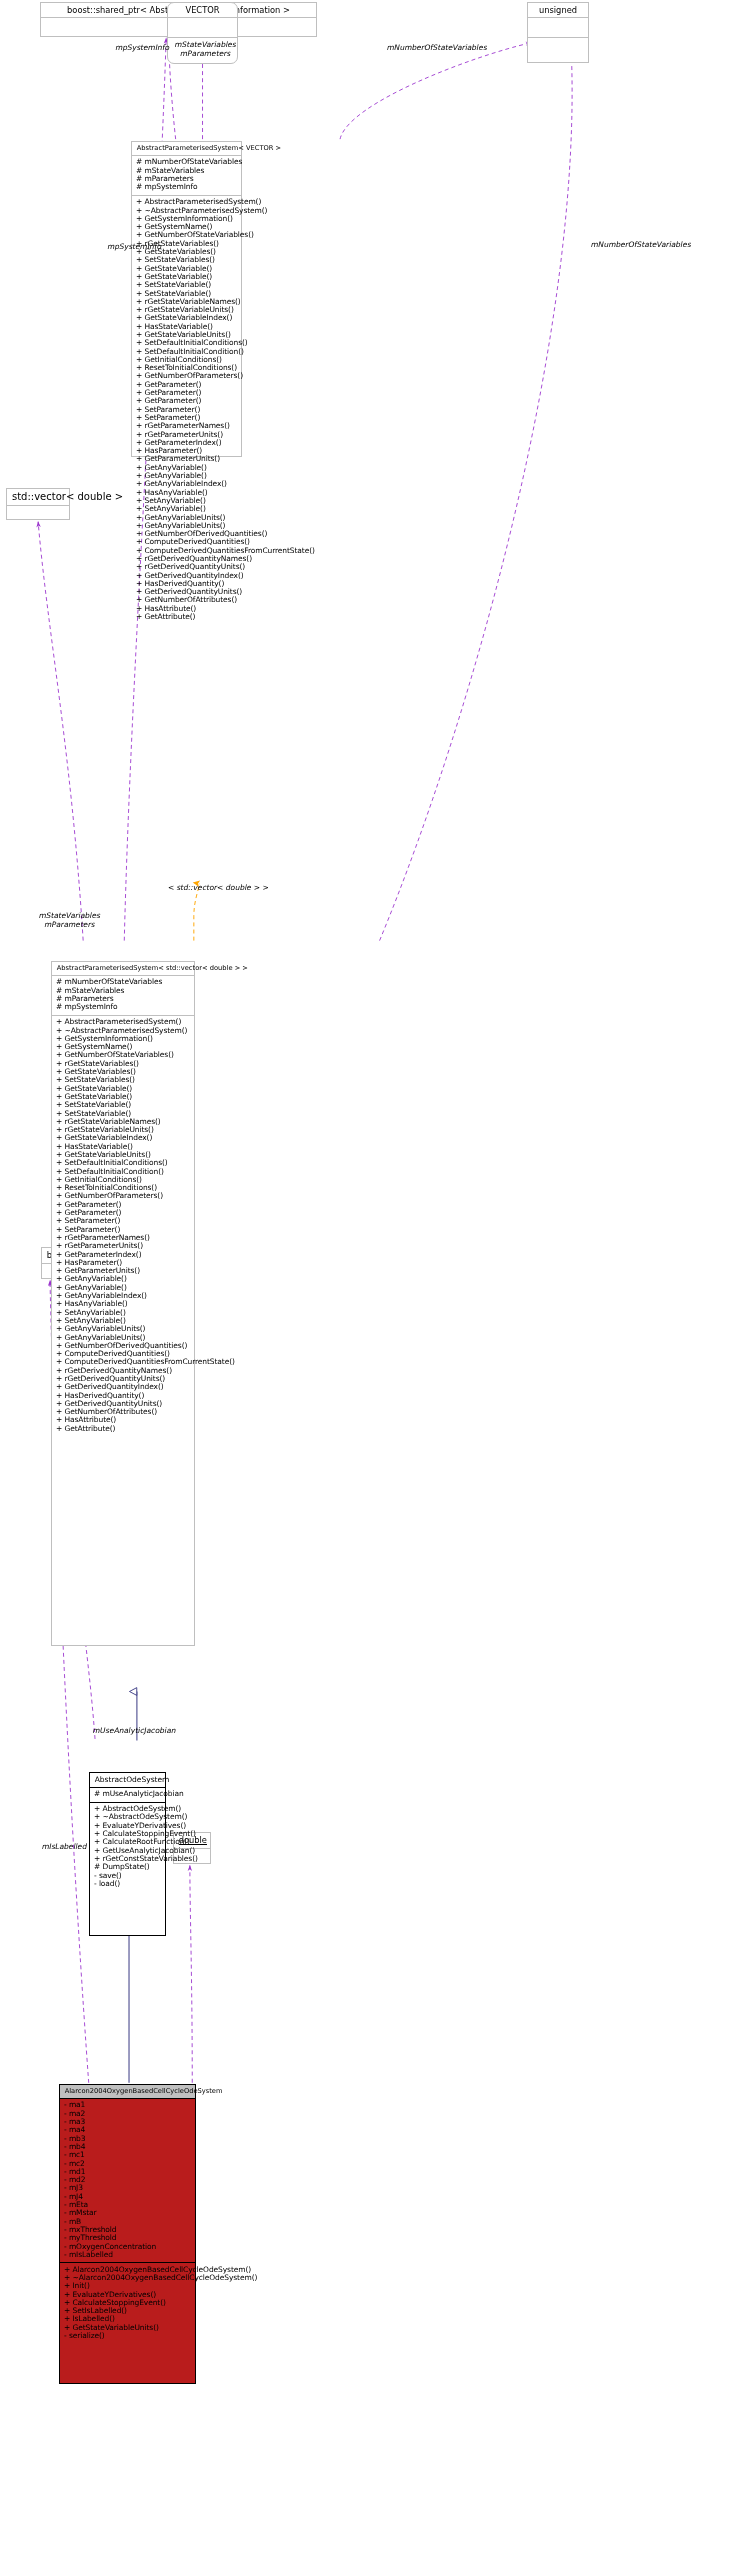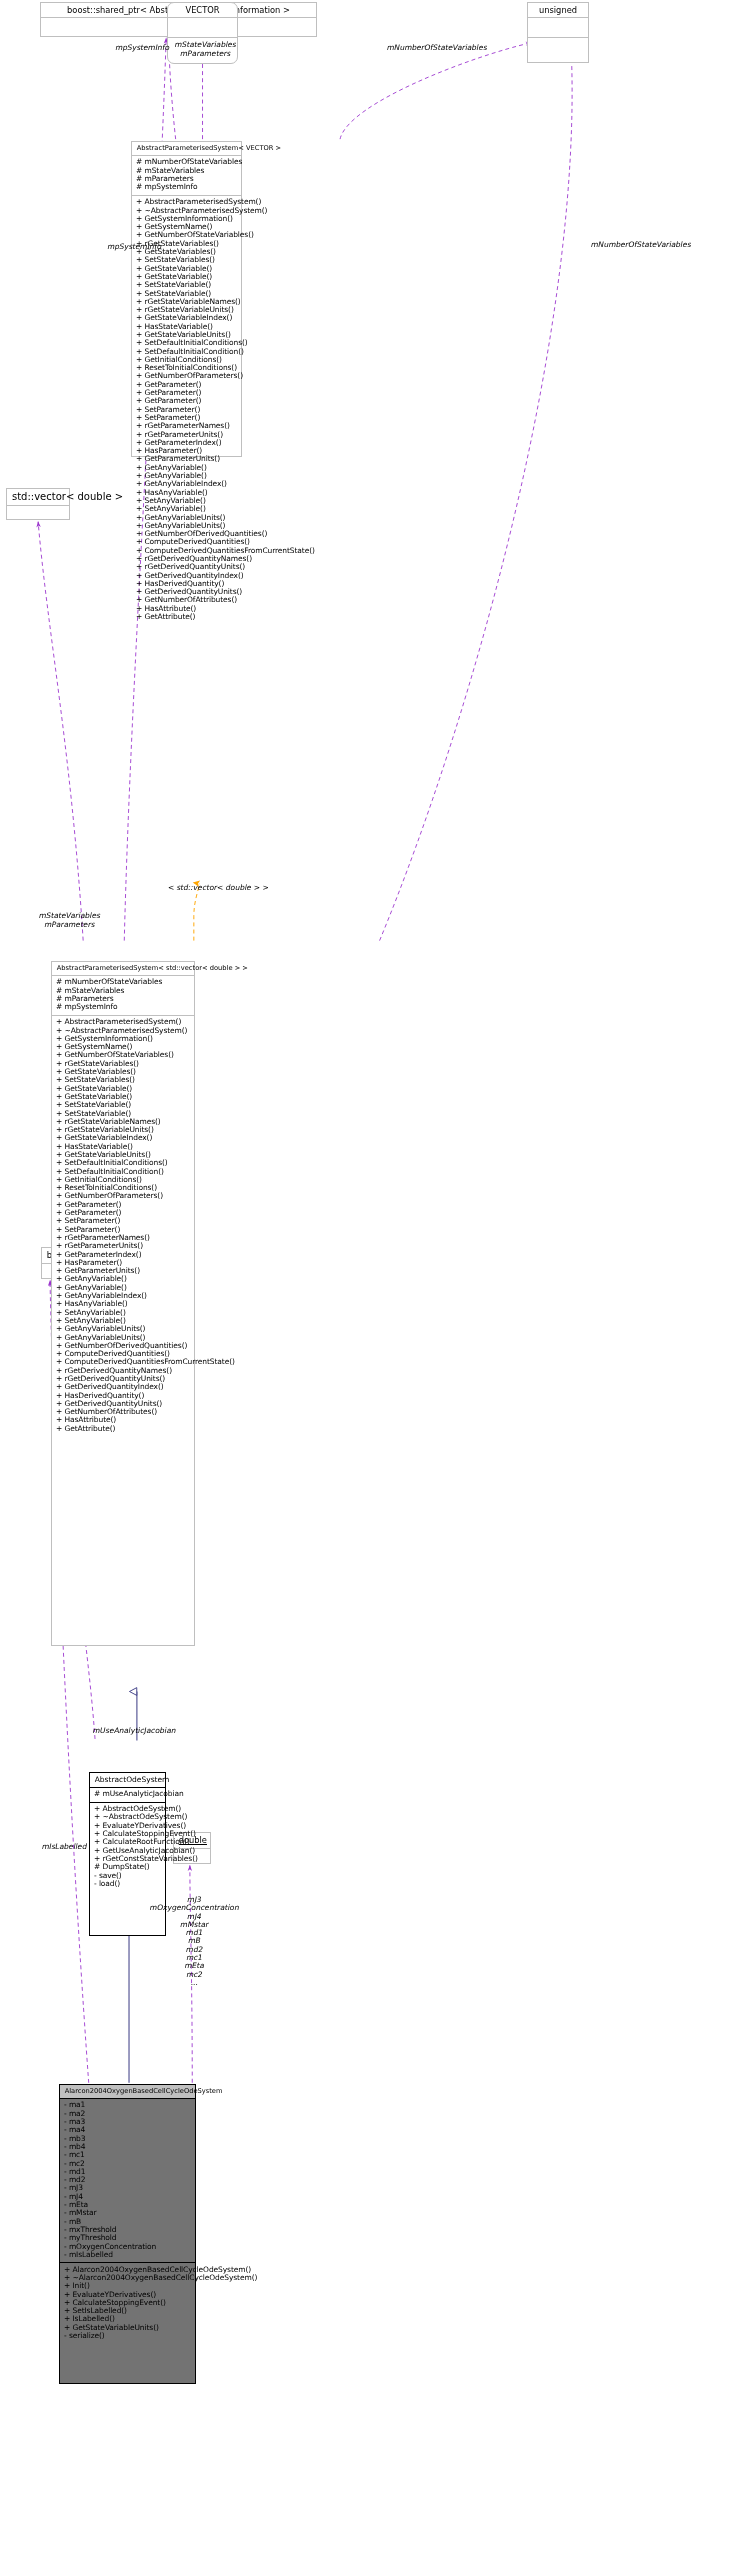--- a/index.html
+++ b/index.html
@@ -29,21 +29,21 @@
   }
   
   .node {
     position: absolute;
     box-sizing: border-box;
     background: #ffffff;
     border: 0.8px solid #bfbfbf;
     line-height: 1.0;
   }
   .node.strong { border: 0.8px solid #000000; }
-  .node.filled { background: #737373; }
+  .node.filled { background: #b91c1c; }
   .node.filled .n-title { background: #c0c0c0; }
 
   .n-title {
     text-align: center;
     font-size: 8.3px;
     color: #000;
     padding: 3.2px 4.7px 3.2px 4.7px;
     white-space: nowrap;
     overflow: visible;
   }
@@ -387,28 +387,15 @@
   </div>
 
   <div class="elabel right" style="left:0px; top:1727px; width:176px;">
     <span>mUseAnalyticJacobian</span>
   </div>
 
   <div class="elabel right" style="left:0px; top:1843px; width:87px;">
     <span>mIsLabelled</span>
   </div>
 
-  <div class="elabel" style="left:139px; top:1896px; width:111px; line-height:8.3px;">
-    <div>mJ3</div>
-    <div>mOxygenConcentration</div>
-    <div>mJ4</div>
-    <div>mMstar</div>
-    <div>md1</div>
-    <div>mB</div>
-    <div>md2</div>
-    <div>mc1</div>
-    <div>mEta</div>
-    <div>mc2</div>
-    <div>...</div>
-  </div>
 
 </div>
 
 
 </body></html>

